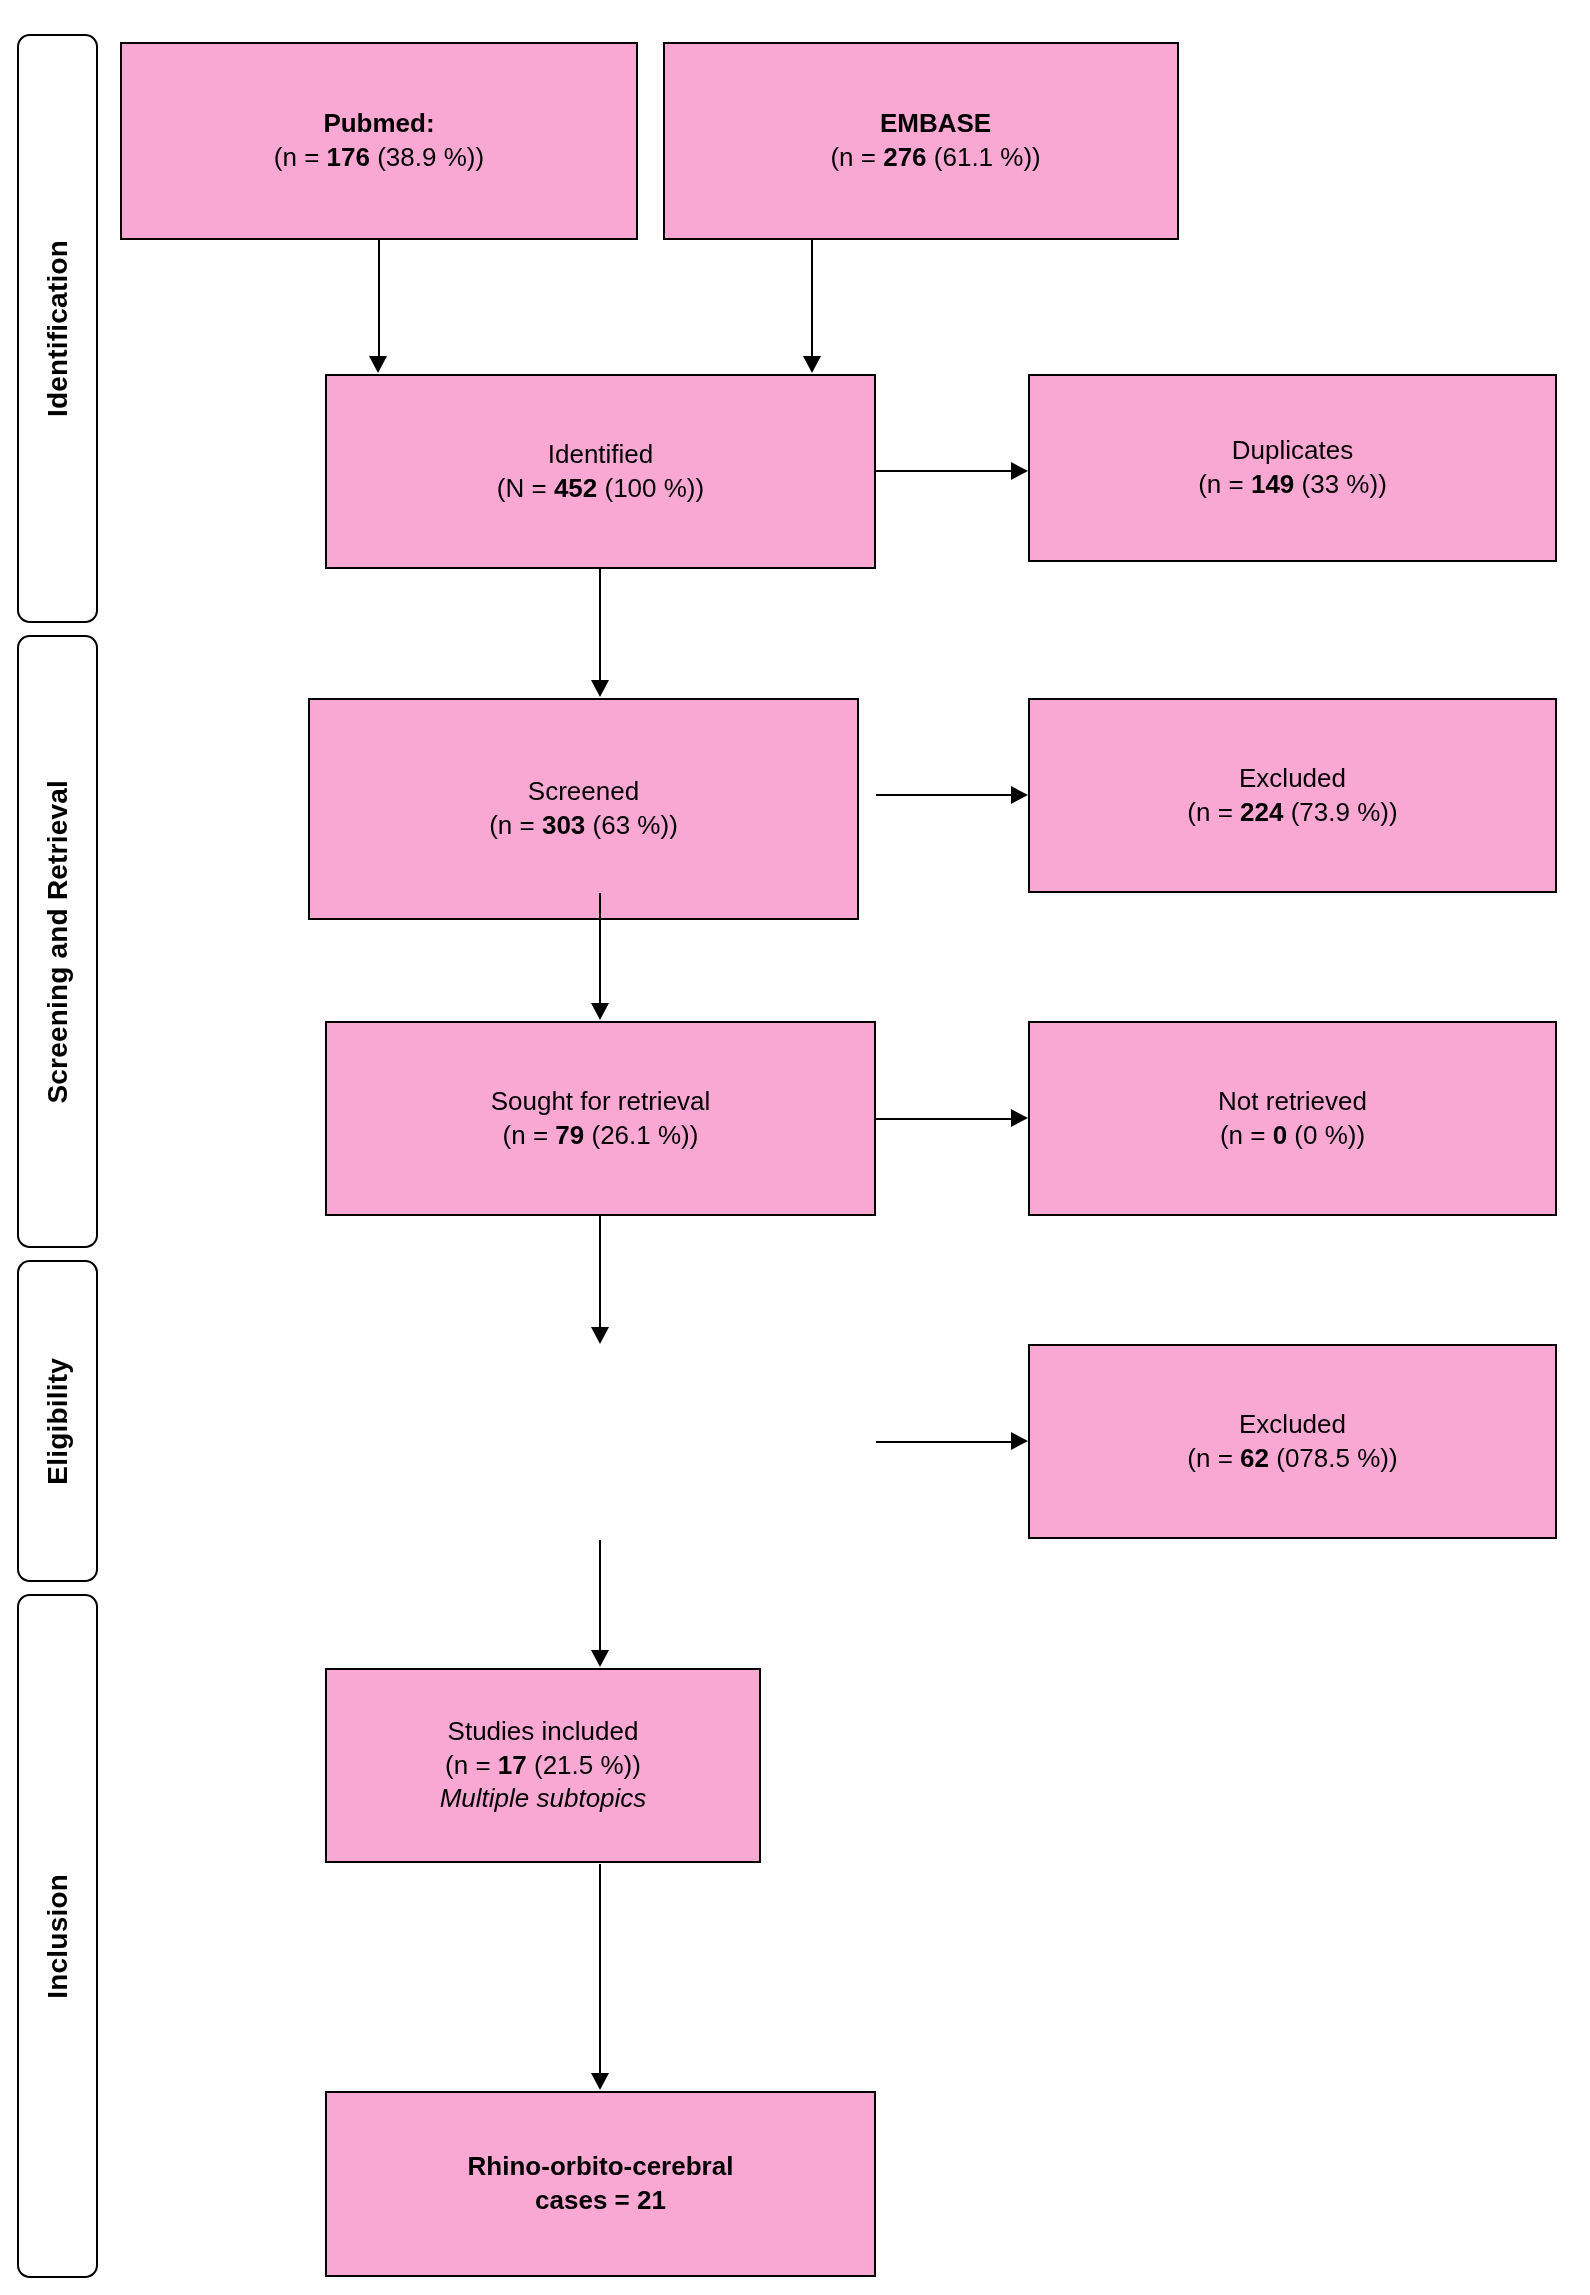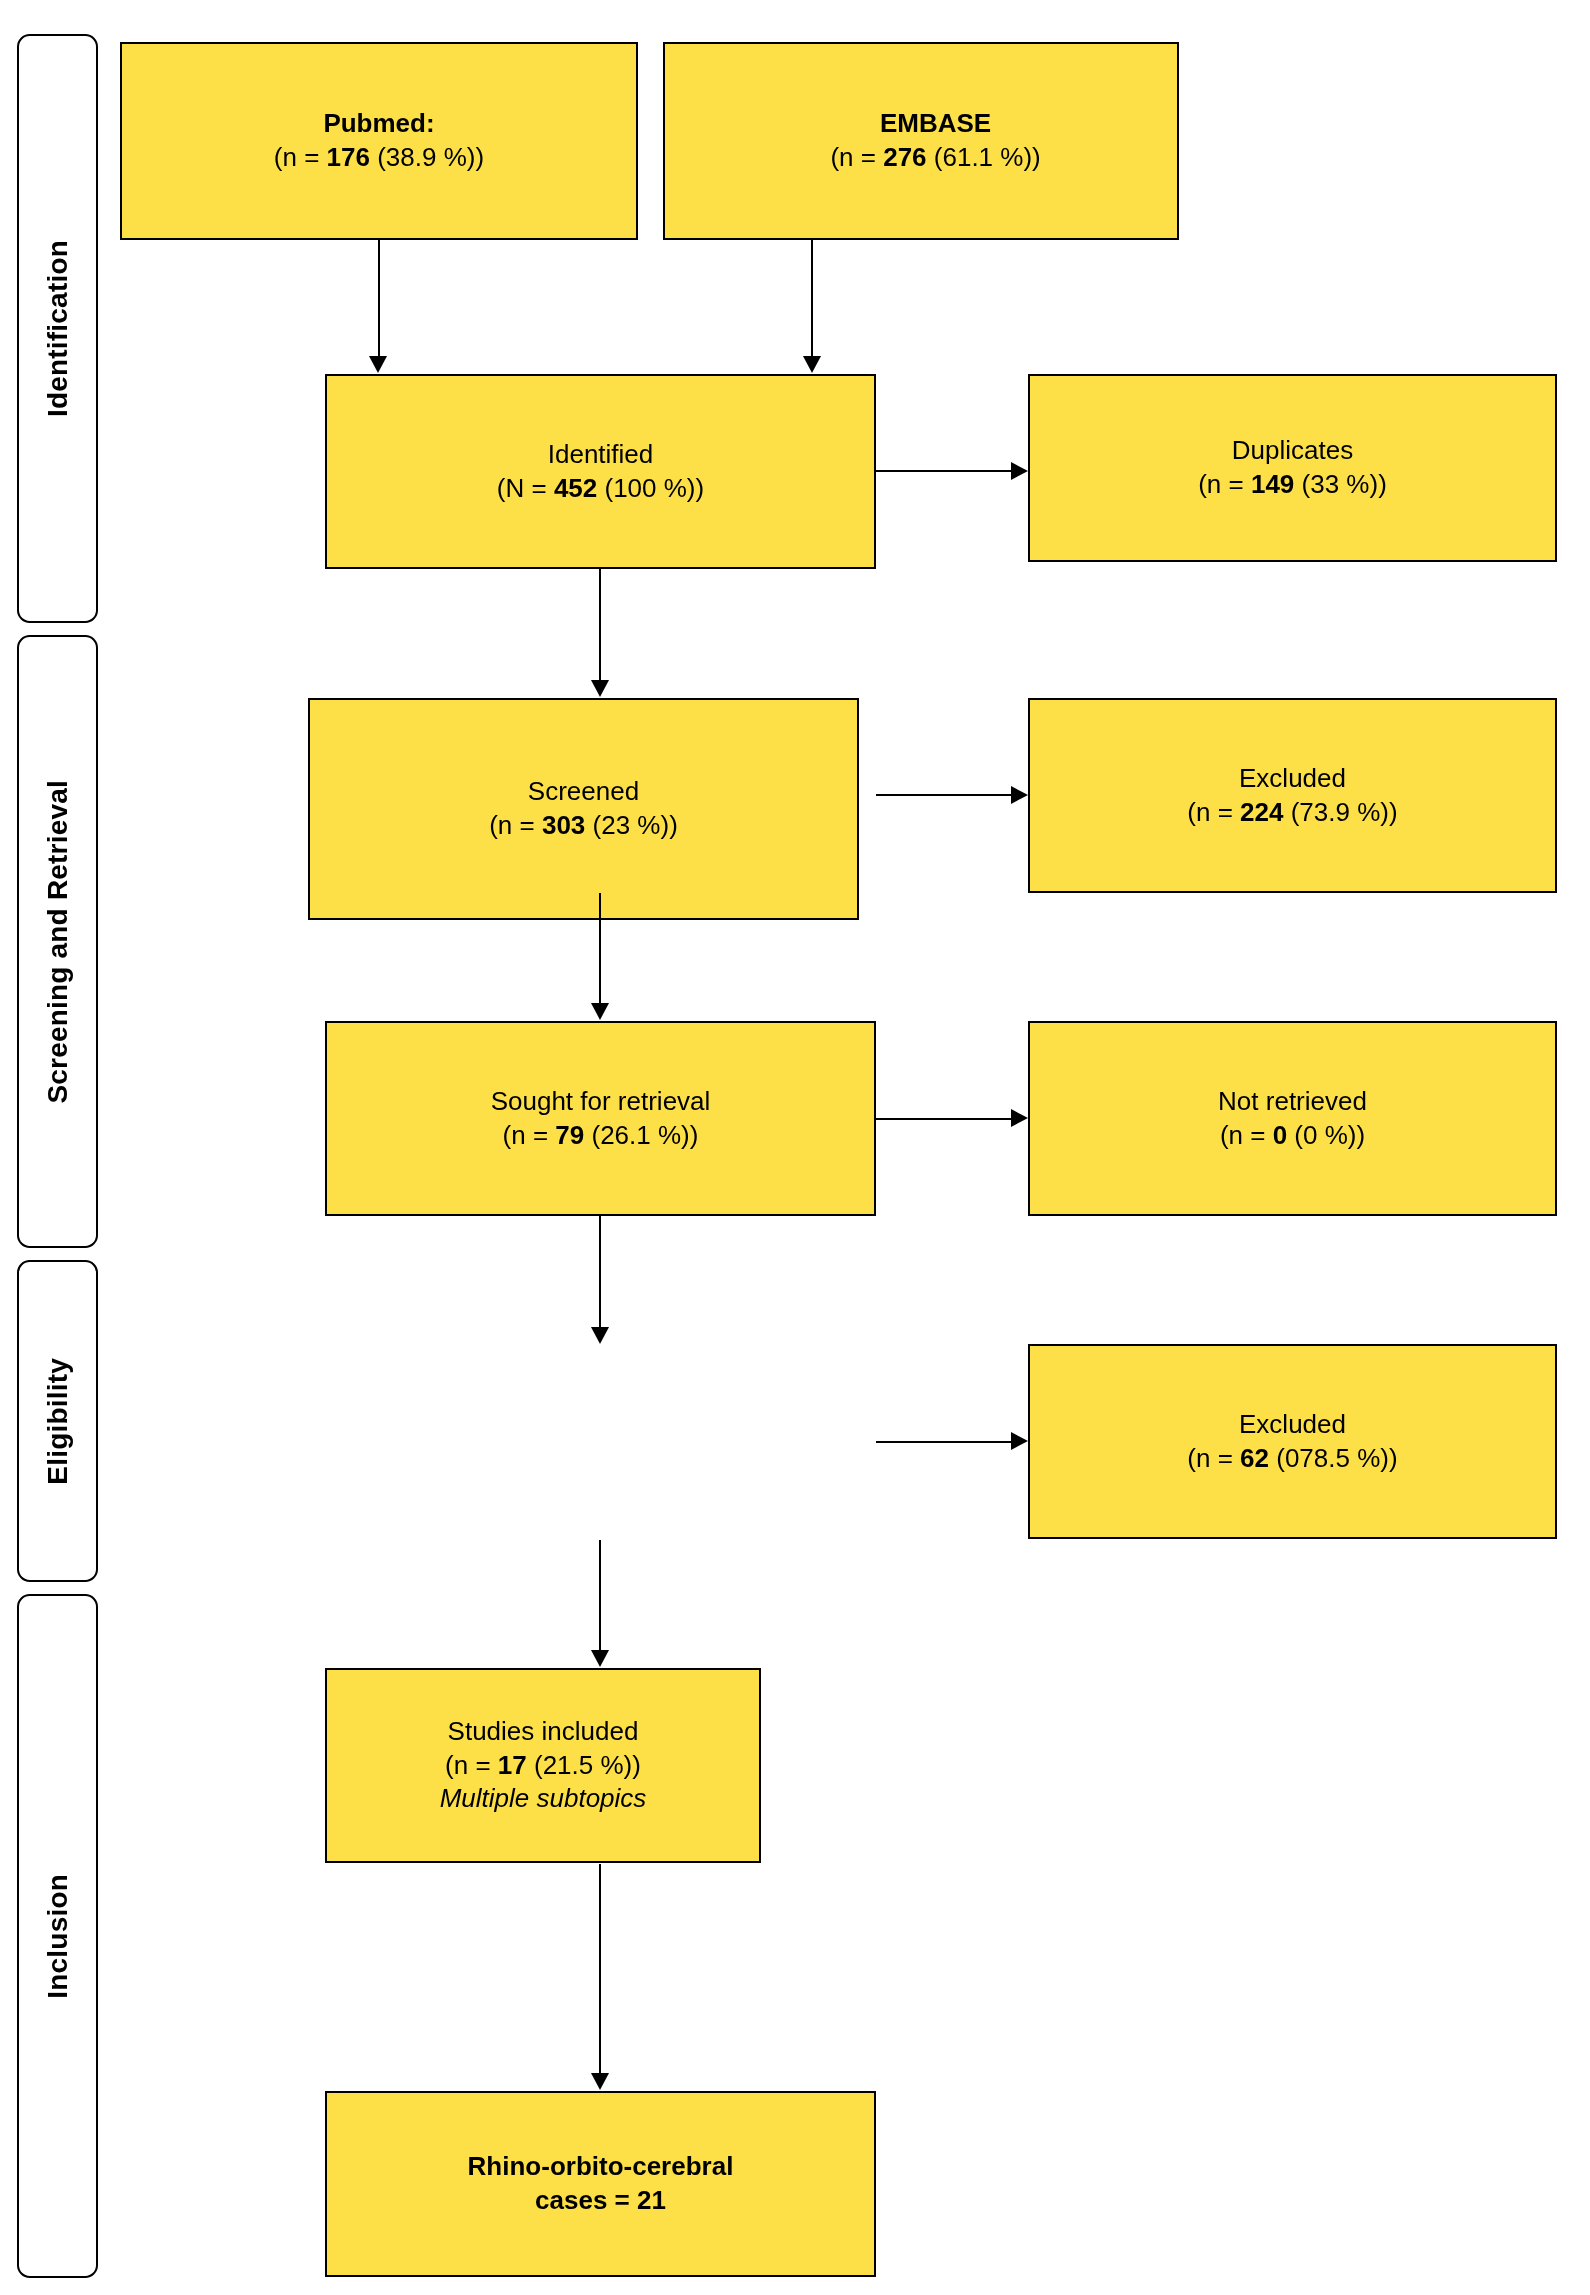--- a/index.html
+++ b/index.html
@@ -25,21 +25,21 @@
     font-size:28px;
     letter-spacing:0.2px;
     white-space:nowrap;
     line-height:1;
   }
 
   
   .box{
     position:absolute;
     border:2.4px solid #000;
-    background:#fde047;
+    background:#f9a8d4;
     box-sizing:border-box;
     display:flex;
     flex-direction:column;
     align-items:center;
     justify-content:center;
     text-align:center;
     font-size:26px;
     line-height:1.30;
     padding:2.9px 6.8px;
   }
@@ -112,21 +112,21 @@
   </div>
 
   <div class="hline" style="left:876px;top:470px;width:136px;"></div>
   <div class="arrow-right" style="left:1011px;top:462px;"></div>
 
   <div class="vline" style="left:599px;top:569px;height:111px;"></div>
   <div class="arrow-down" style="left:591px;top:680px;"></div>
 
   <div class="box" style="left:308px;top:698px;width:551px;height:222px;">
     <span class="ln">Screened</span>
-    <span class="ln"><span>(n = </span><b>303</b><span> (23 %))</span></span>
+    <span class="ln"><span>(n = </span><b>303</b><span> (63 %))</span></span>
   </div>
 
   <div class="box" style="left:1028px;top:698px;width:529px;height:195px;">
     <span class="ln">Excluded</span>
     <span class="ln"><span>(n = </span><b>224</b><span> (73.9 %))</span></span>
   </div>
 
   <div class="hline" style="left:876px;top:794px;width:136px;"></div>
   <div class="arrow-right" style="left:1011px;top:786px;"></div>
 

